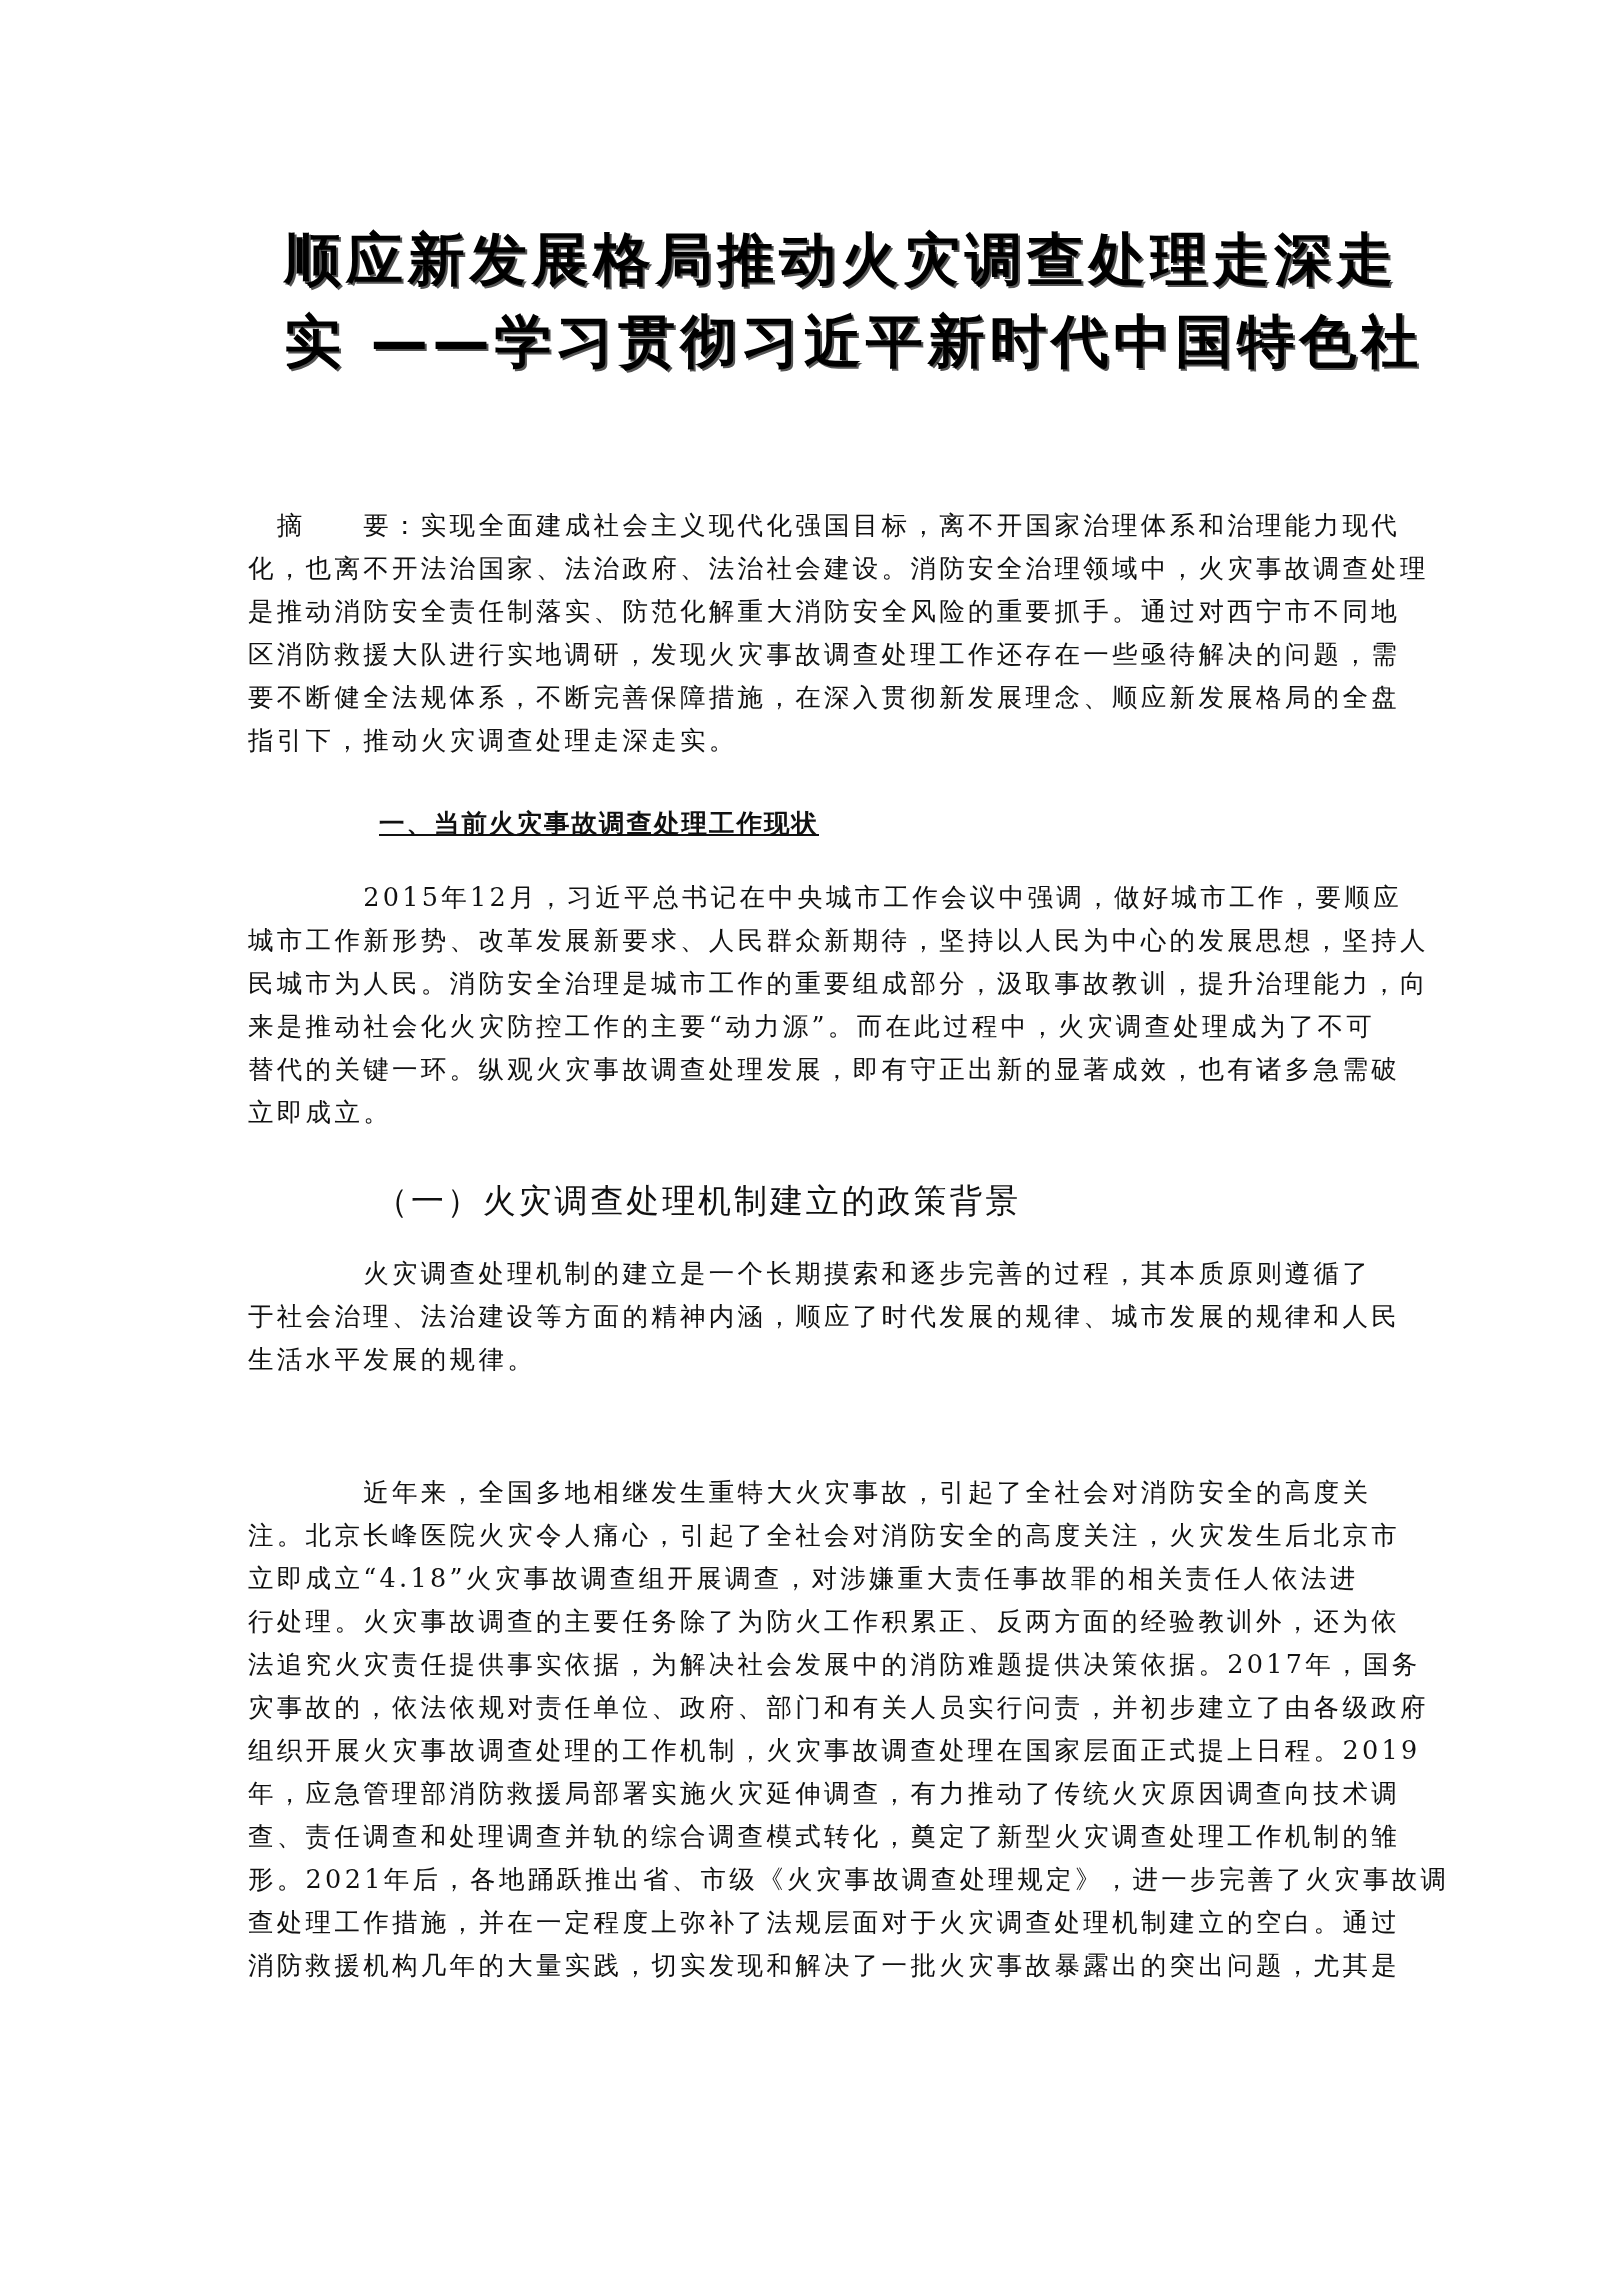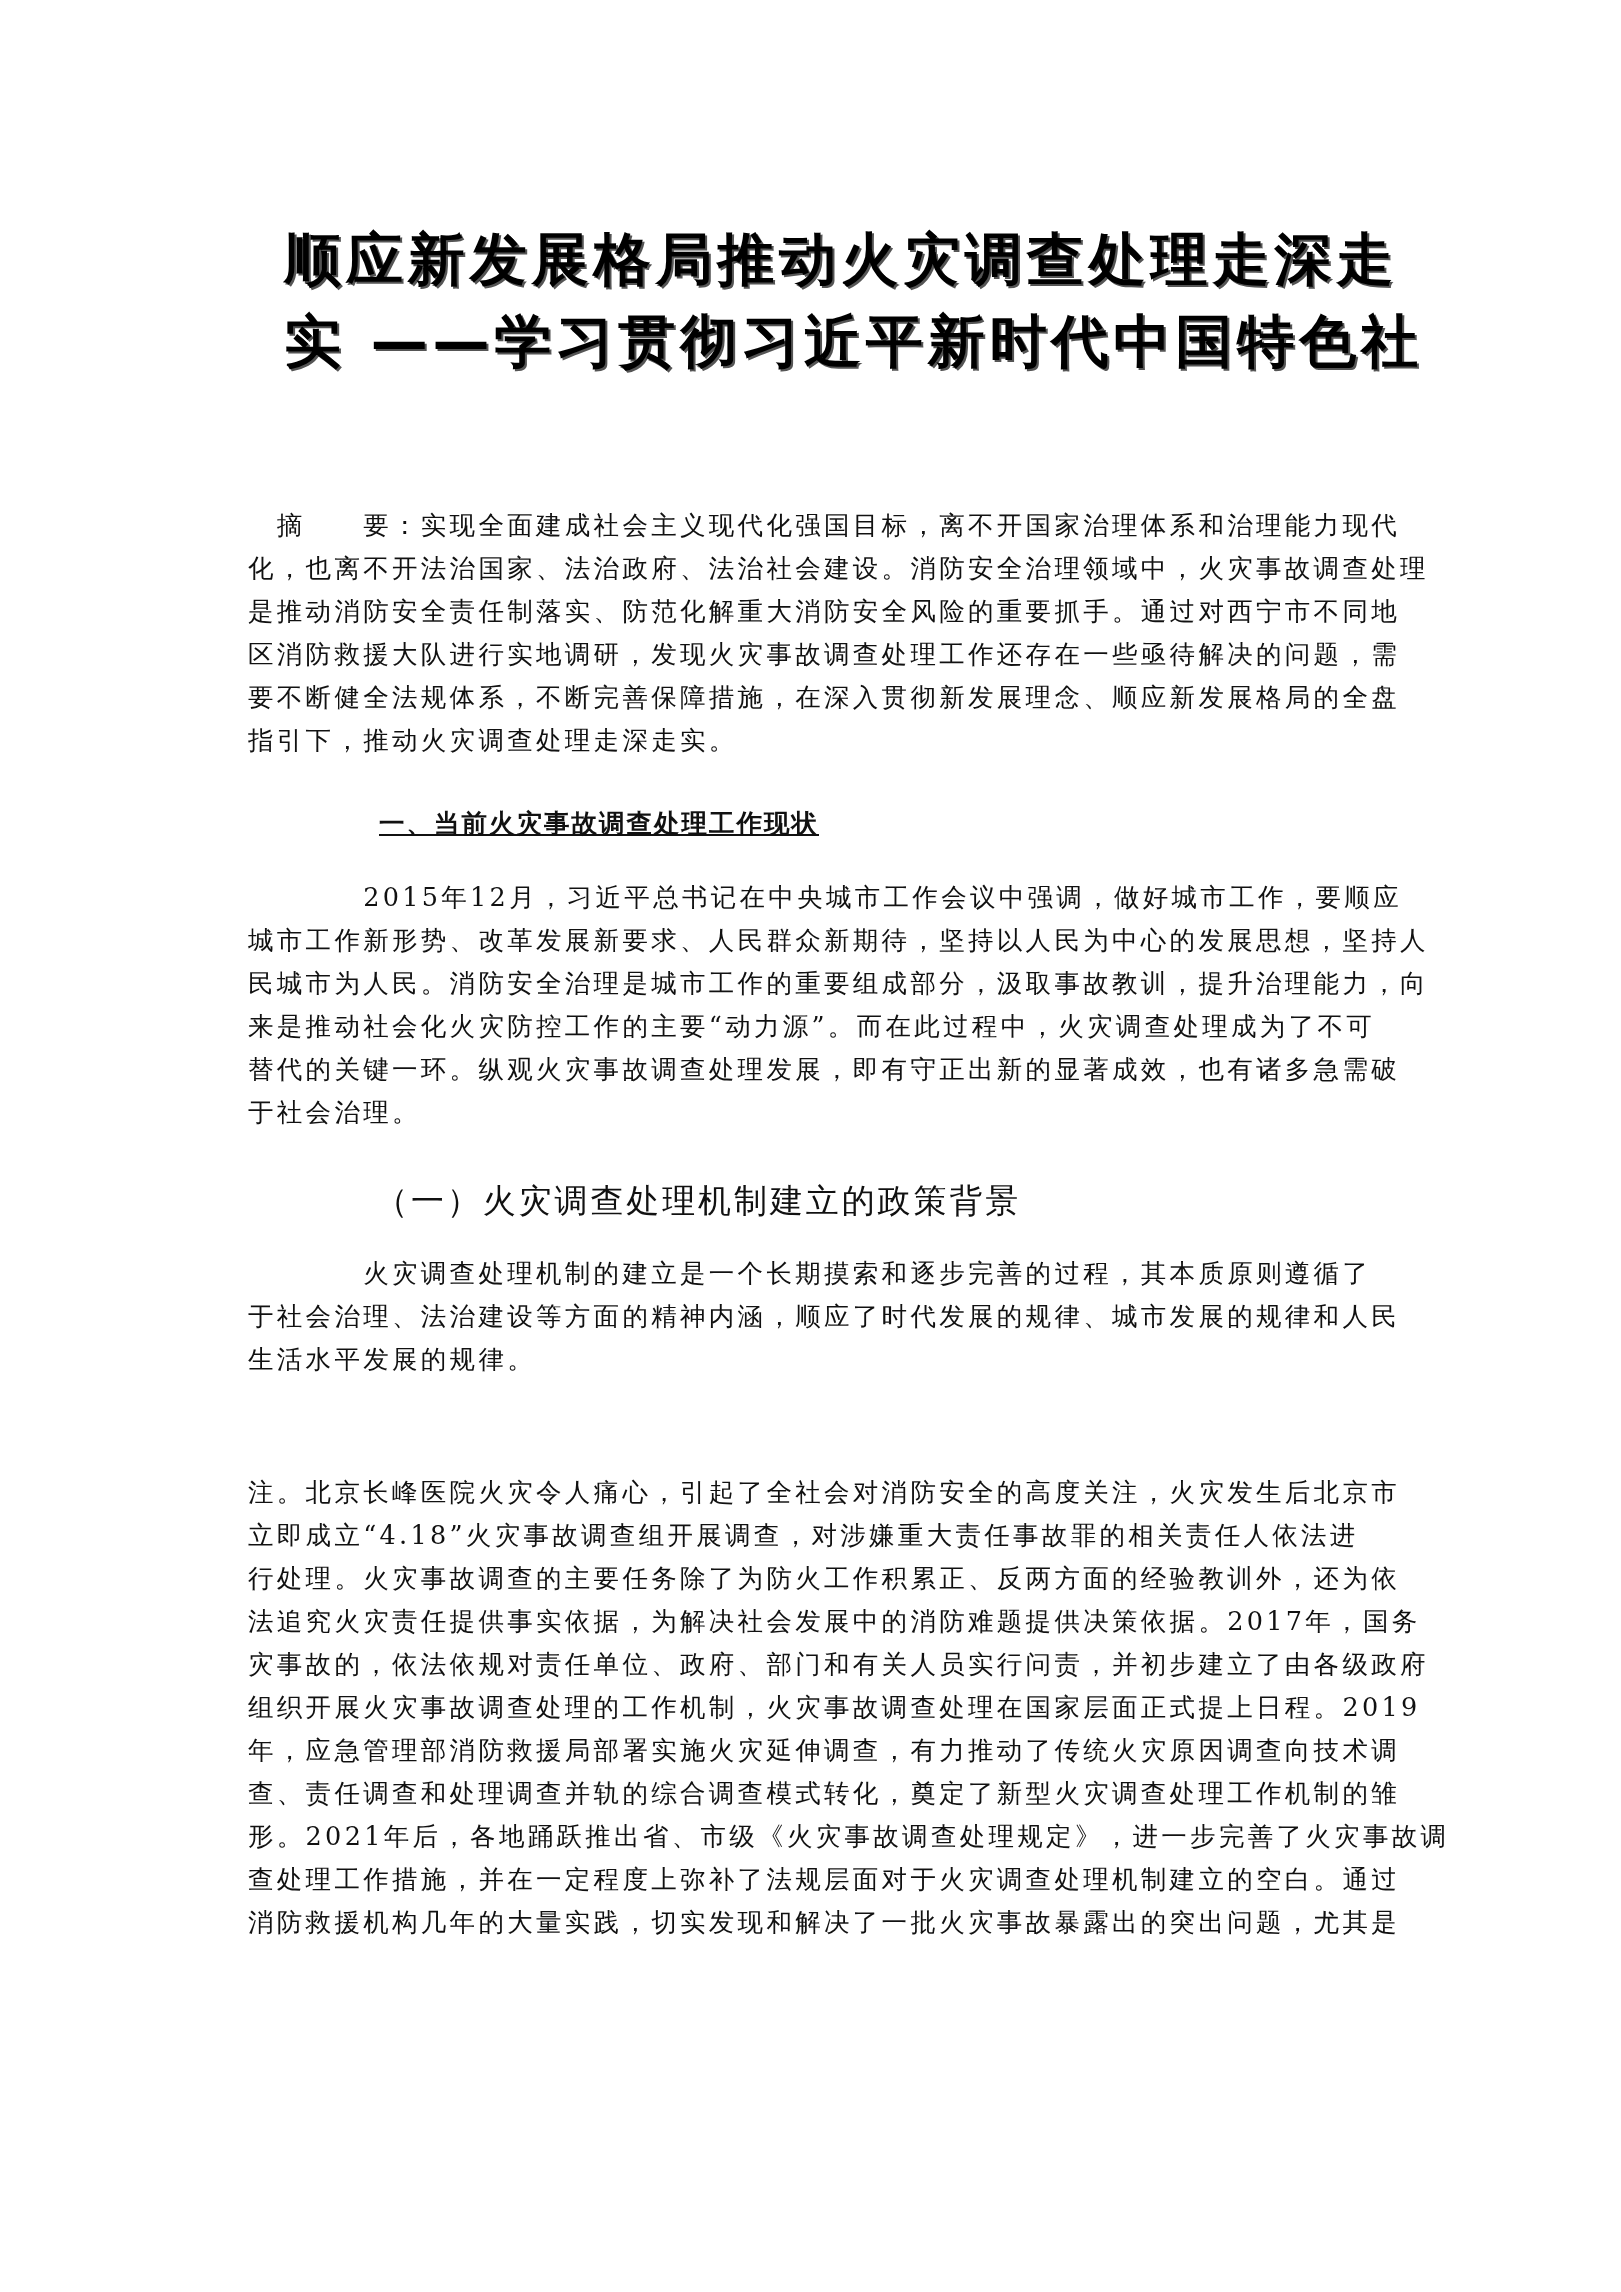--- a/index.html
+++ b/index.html
@@ -38,32 +38,33 @@
   </div>
 
   <div class="h1">一、当前火灾事故调查处理工作现状</div>
 
   <div class="para" style="top:876px;">
     <span class="ln">　　　　2015年12月，习近平总书记在中央城市工作会议中强调，做好城市工作，要顺应</span>
     <span class="ln">城市工作新形势、改革发展新要求、人民群众新期待，坚持以人民为中心的发展思想，坚持人</span>
     <span class="ln">民城市为人民。消防安全治理是城市工作的重要组成部分，汲取事故教训，提升治理能力，向</span>
     <span class="ln">来是推动社会化火灾防控工作的主要“动力源”。而在此过程中，火灾调查处理成为了不可</span>
     <span class="ln">替代的关键一环。纵观火灾事故调查处理发展，即有守正出新的显著成效，也有诸多急需破</span>
-    <span class="ln">于社会治理。</span>
+    <span class="ln">立即成立。</span>
   </div>
 
   <div class="h2">（一）火灾调查处理机制建立的政策背景</div>
 
   <div class="para" style="top:1252px;">
     <span class="ln">　　　　火灾调查处理机制的建立是一个长期摸索和逐步完善的过程，其本质原则遵循了</span>
     <span class="ln">于社会治理、法治建设等方面的精神内涵，顺应了时代发展的规律、城市发展的规律和人民</span>
     <span class="ln">生活水平发展的规律。</span>
   </div>
 
   <div class="para" style="top:1471px;">
+    <span class="ln">　　　　近年来，全国多地相继发生重特大火灾事故，引起了全社会对消防安全的高度关</span>
     <span class="ln">注。北京长峰医院火灾令人痛心，引起了全社会对消防安全的高度关注，火灾发生后北京市</span>
     <span class="ln">立即成立“4.18”火灾事故调查组开展调查，对涉嫌重大责任事故罪的相关责任人依法进</span>
     <span class="ln">行处理。火灾事故调查的主要任务除了为防火工作积累正、反两方面的经验教训外，还为依</span>
     <span class="ln">法追究火灾责任提供事实依据，为解决社会发展中的消防难题提供决策依据。2017年，国务</span>
     <span class="ln">灾事故的，依法依规对责任单位、政府、部门和有关人员实行问责，并初步建立了由各级政府</span>
     <span class="ln">组织开展火灾事故调查处理的工作机制，火灾事故调查处理在国家层面正式提上日程。2019</span>
     <span class="ln">年，应急管理部消防救援局部署实施火灾延伸调查，有力推动了传统火灾原因调查向技术调</span>
     <span class="ln">查、责任调查和处理调查并轨的综合调查模式转化，奠定了新型火灾调查处理工作机制的雏</span>
     <span class="ln">形。2021年后，各地踊跃推出省、市级《火灾事故调查处理规定》，进一步完善了火灾事故调</span>
     <span class="ln">查处理工作措施，并在一定程度上弥补了法规层面对于火灾调查处理机制建立的空白。通过</span>

